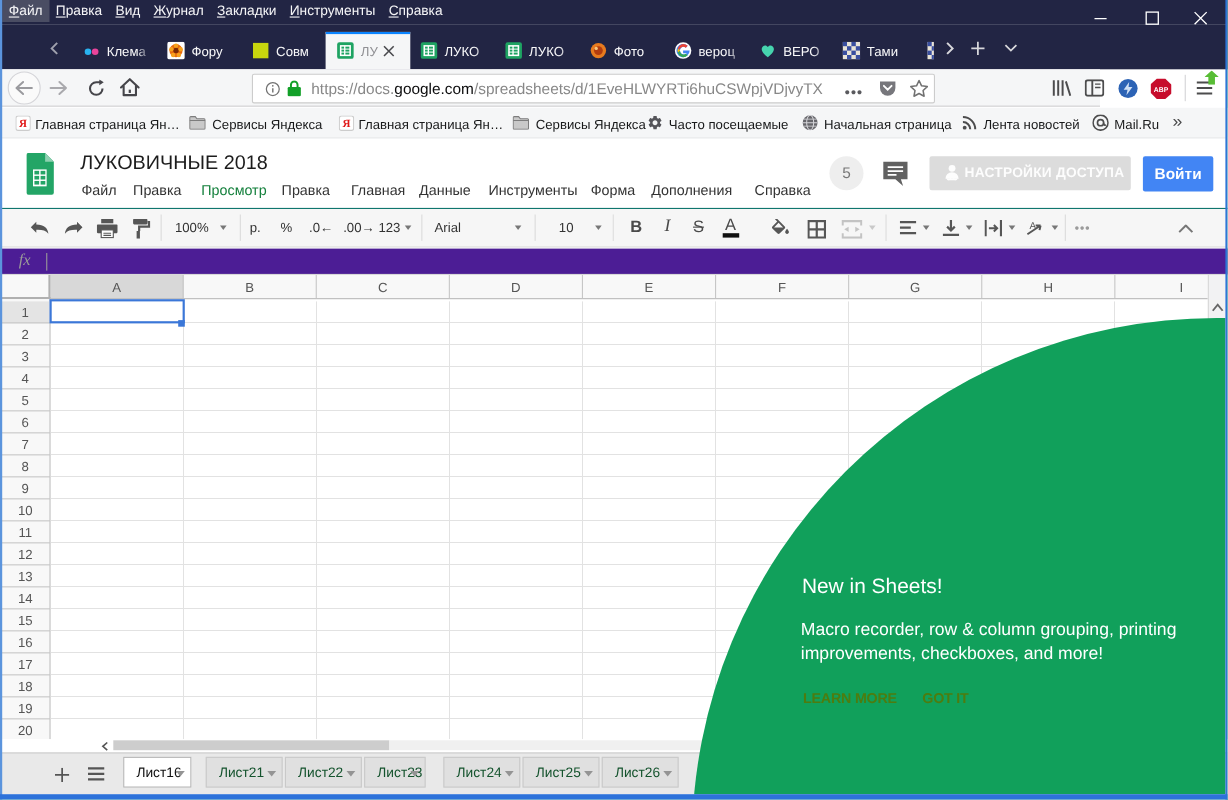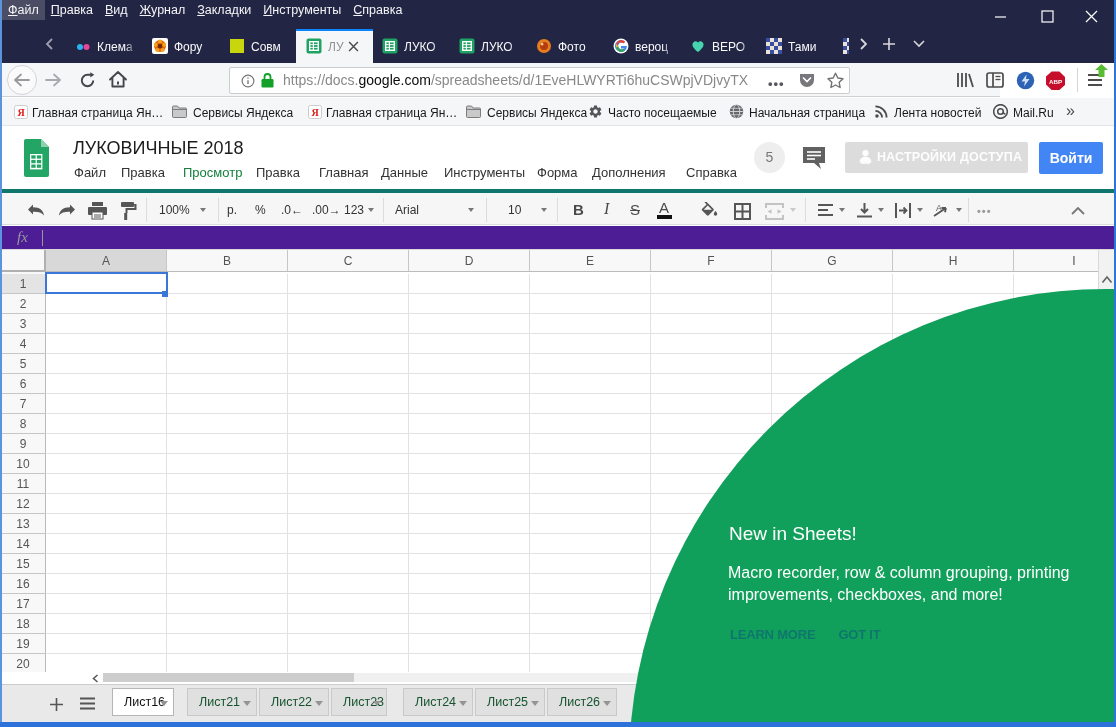--- a/index.html
+++ b/index.html
@@ -14,21 +14,21 @@
 #borderB{left:0;top:722px;width:1116px;height:5px;background:#2d72da;z-index:50}
 .menuitem{display:inline-block;padding:3px 6px;vertical-align:top}
 .menuitem u{text-decoration:underline}
 .tab{position:absolute;top:7px;height:34px;width:76px;color:#f9f9fa;font-size:12px}
 .tab .fav{position:absolute;left:10px;top:9px;width:16px;height:16px}
 .tab .ttl{position:absolute;left:32px;top:11px;white-space:nowrap;width:43px;overflow:hidden}.tab .fade{position:absolute;left:60px;top:0;width:15px;height:34px;background:linear-gradient(90deg,rgba(34,37,68,0),#222544 80%)}
 .tab.active{background:#f5f6f7;color:#0c0c0d}
 .tab.active:before{content:"";position:absolute;left:0;top:0;right:0;height:2px;background:#0a84ff}
 .navic{position:absolute;fill:none;stroke:#4c4c4d;stroke-width:1.6;stroke-linecap:round;stroke-linejoin:round}
 #sheethead{left:0;top:126px;width:1116px;height:63px;background:#fff}
-#toolbar{left:0;top:189px;width:1116px;height:36px;background:#f6f6f6;border-top:4px solid #0f766e;border-bottom:1px solid #ddd}
+#toolbar{left:0;top:189px;width:1116px;height:36px;background:#f6f6f6;border-top:1px solid #0f766e;border-bottom:1px solid #ddd}
 .tsep{position:absolute;top:5px;height:24px;width:1px;background:#dcdcdc}
 .tbtxt{position:absolute;font-size:12px;color:#333;top:10px}
 .dropar{position:absolute;top:15px;border-left:3.5px solid transparent;border-right:3.5px solid transparent;border-top:4px solid #777}
 #fxbar{left:0;top:226px;width:1116px;height:24px;background:#4c1d95;border-bottom:1px solid #d9d9d9}
 #corner{left:0;top:250px;width:46px;height:22px;background:#f8f8f8;border-right:2px solid #b0b0b0;border-bottom:2px solid #b0b0b0}
 #colhead{left:46px;top:250px;width:1052px;height:22px;background:#f8f8f8;border-bottom:1px solid #bbb;overflow:hidden}
 #rowhead{left:0;top:272px;width:46px;height:400px;background:#f8f8f8;border-right:1px solid #bbb}
 #gridcells{left:46px;top:274px;width:1052px;height:398px;background-image:repeating-linear-gradient(90deg,transparent 0 120px,#e2e2e2 120px 121px),repeating-linear-gradient(180deg,transparent 0 19px,#e2e2e2 19px 20px)}
 .ch{position:absolute;top:0;height:22px;width:121px;text-align:center;font-size:12px;color:#555;line-height:23px;border-right:1px solid #c6c6c6}
 .rh{position:absolute;left:0;width:46px;height:20px;text-align:center;font-size:12px;color:#555;line-height:21px;border-bottom:1px solid #c6c6c6}
@@ -509,16 +509,16 @@
     <div class="stab" style="left:259px;width:70px">Лист22<i class="stabi"></i></div>
     <div class="stab" style="left:331px;width:56px">Лист23<i class="stabi"></i></div>
     <div class="stab" style="left:403px;width:70px">Лист24<i class="stabi"></i></div>
     <div class="stab" style="left:475px;width:70px">Лист25<i class="stabi"></i></div>
     <div class="stab" style="left:547px;width:70px">Лист26<i class="stabi"></i></div>
   </div>
 <div class="abs" id="greenwrap">
     <div id="greencircle"></div>
 <div class="abs" style="left:729px;top:398px;color:#fff;font-size:19px;line-height:19px">New in Sheets!</div>
 <div class="abs" style="left:728px;top:436px;color:#fff;font-size:16px;line-height:21.5px;white-space:nowrap">Macro recorder, row &amp; column grouping, printing<br>improvements, checkboxes, and more!</div>
-<div class="abs" style="left:730px;top:501px;color:#0f766e;font-size:13px;font-weight:bold;letter-spacing:-.2px"><span>LEARN MORE</span><span style="margin-left:23px">GOT IT</span></div>
+<div class="abs" style="left:730px;top:501px;color:#4d7c0f;font-size:13px;font-weight:bold;letter-spacing:-.2px"><span>LEARN MORE</span><span style="margin-left:23px">GOT IT</span></div>
 </div>
 <div class="abs" id="borderL"></div>
 <div class="abs" id="borderR"></div>
 <div class="abs" id="borderB"></div>
 </body></html>

